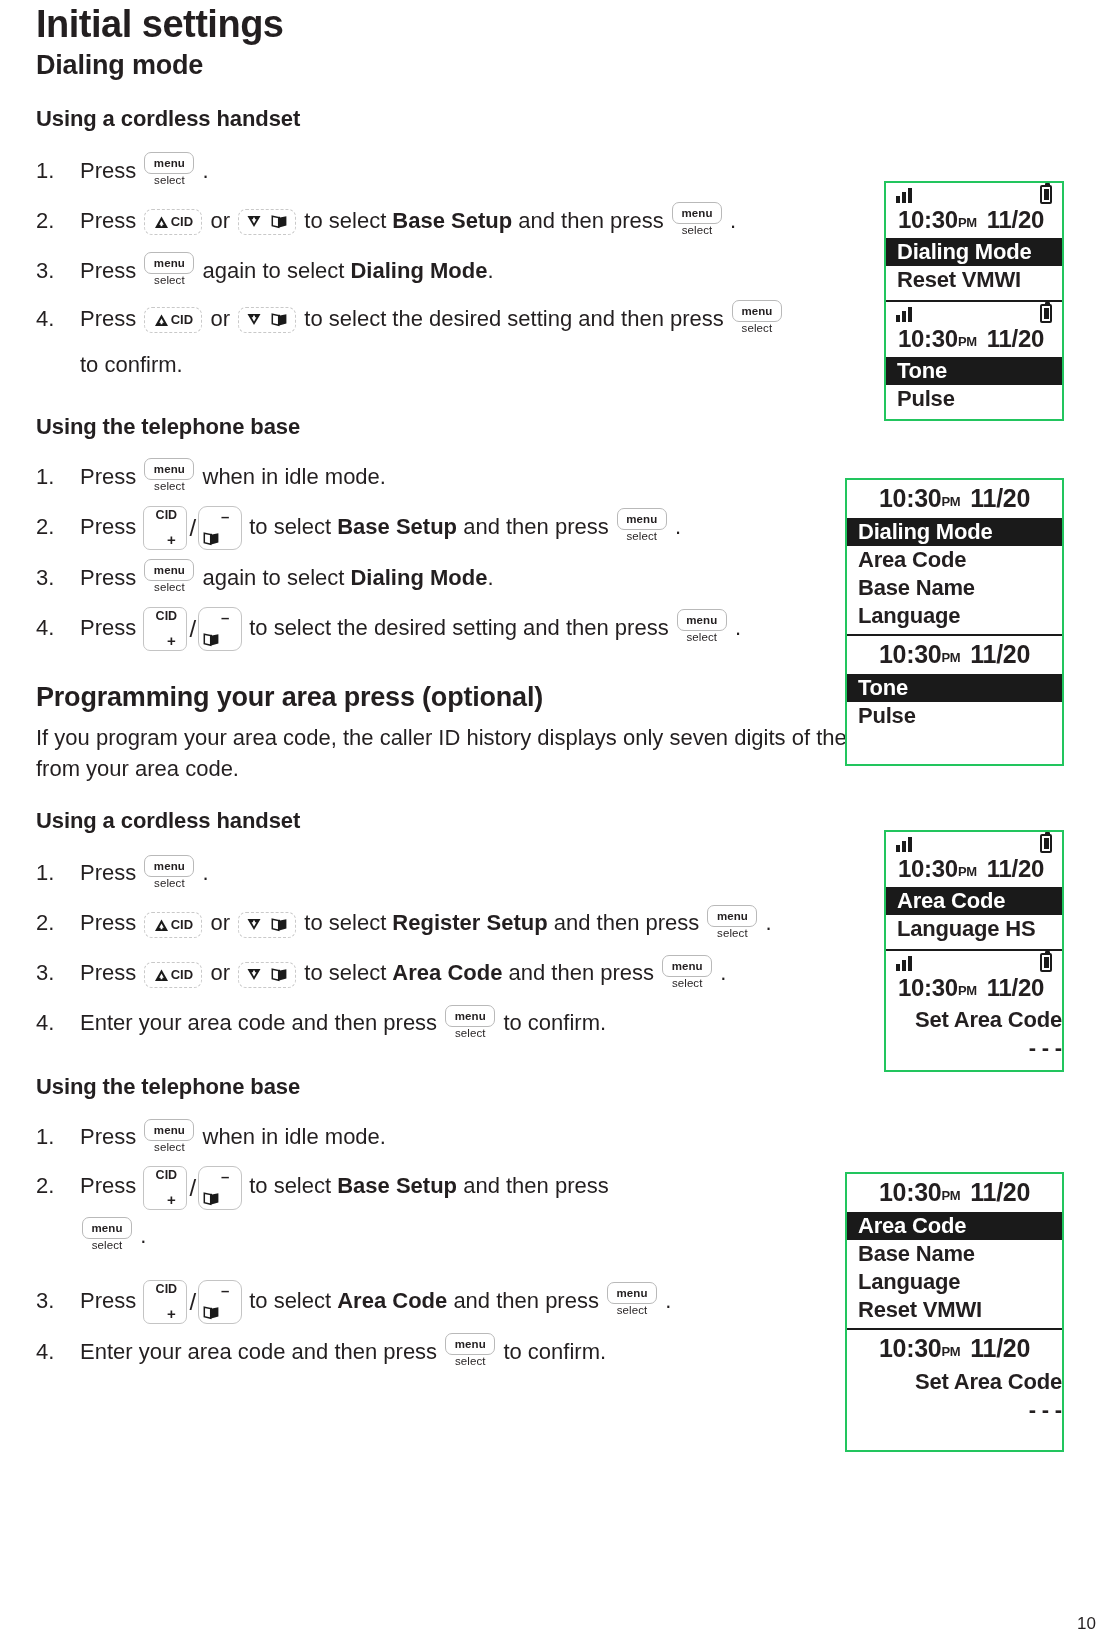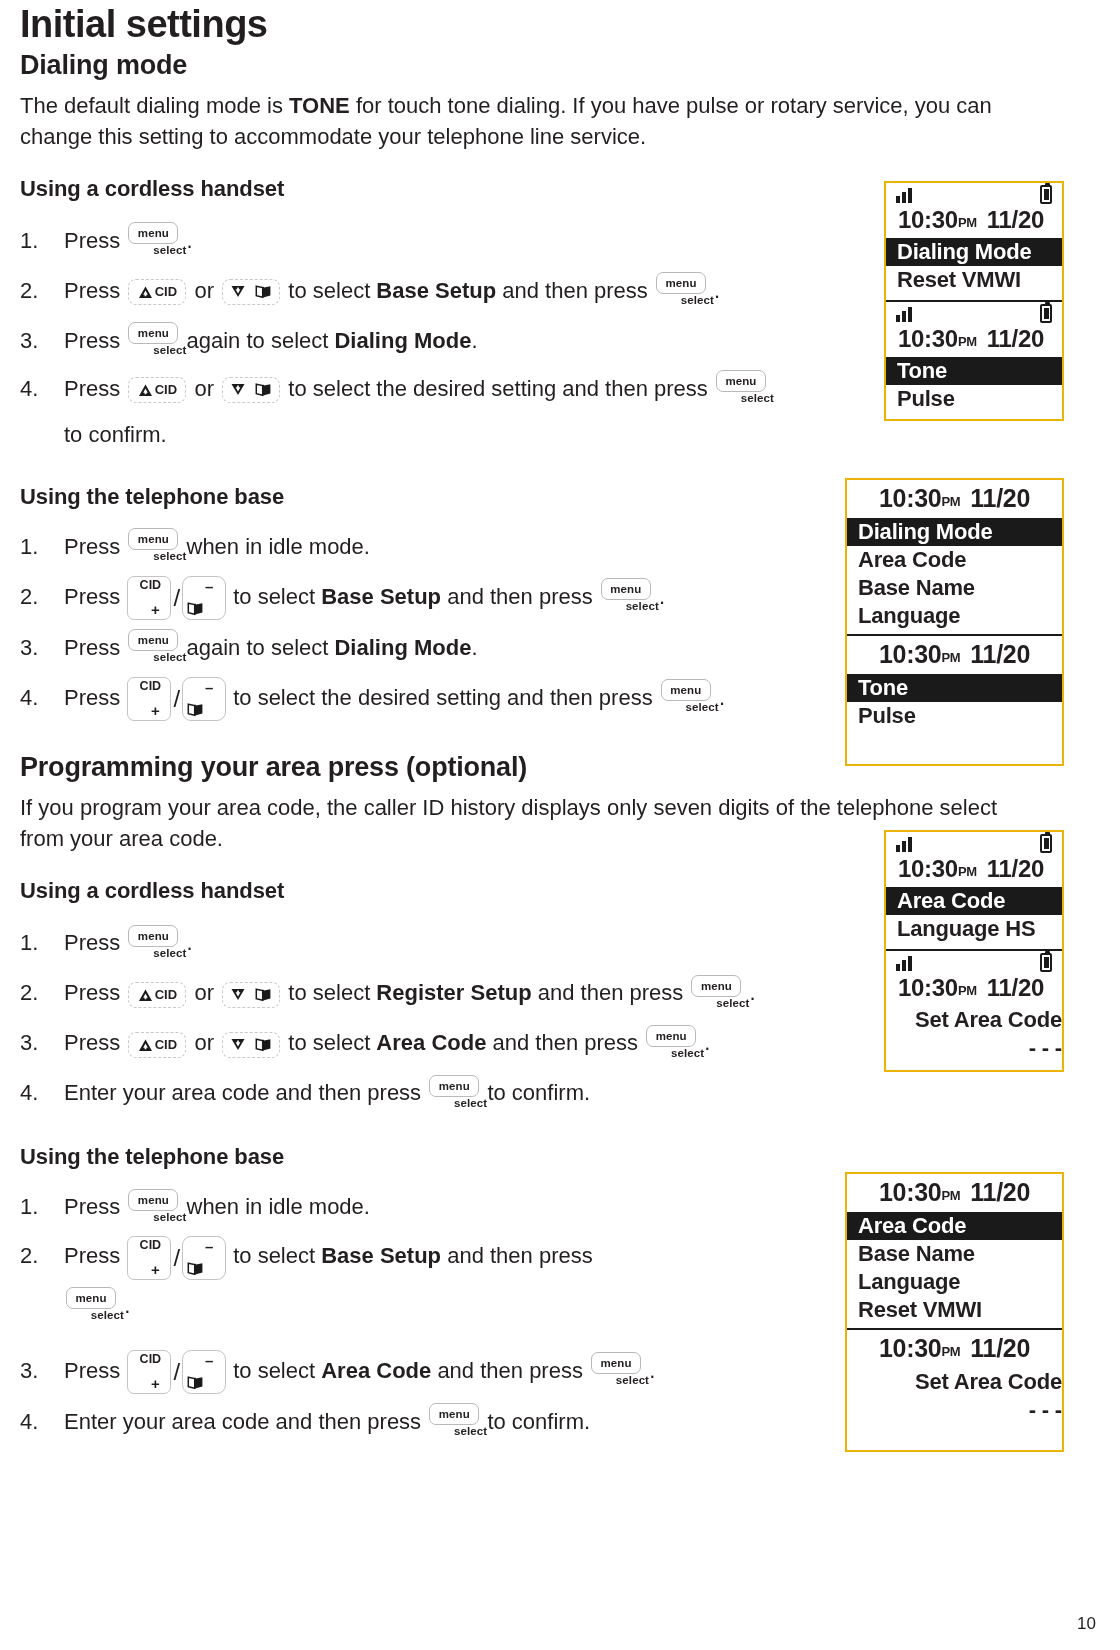--- a/index.html
+++ b/index.html
@@ -13,21 +13,21 @@
     position: relative;
     font-family: "Liberation Sans", sans-serif;
     color: #231f20;
     overflow: hidden;
   }
 
   .page {
     position: relative;
     width: 1096px;
     height: 1650px;
-    padding: 0 20px;
+    padding: 0 36px;
   }
 
   
   h1.title {
     font-size: 38px;
     font-weight: bold;
     letter-spacing: -0.5px;
     margin: 0;
     padding-top: 2px;
     line-height: 44px;
@@ -100,25 +100,25 @@
     border-radius: 7px;
     background: #fff;
     font-size: 11.5px;
     font-weight: bold;
     text-align: center;
     line-height: 20px;
     letter-spacing: 0.1px;
   }
   .key-menu .sel {
     position: absolute;
-    left: 8px; top: 21px;
+    left: 0; top: 21px;
     width: 50px;
-    text-align: right;
+    text-align: center;
     font-size: 11.5px;
-    font-weight: bold;
+    font-weight: normal;
     line-height: 14px;
     letter-spacing: 0.1px;
   }
 
   
   .key-cid {
     width: 58px; height: 26px;
     border: 1px dashed #c9c9c9;
     border-radius: 8px;
     margin: 0 2px;
@@ -186,21 +186,21 @@
     line-height: 0;
   }
   .slash {
     font-size: 24px; font-weight: 300; display:inline-block;
     vertical-align: middle; margin: 0 1px;
   }
 
   
   .lcd-group {
     position: absolute;
-    border: 2px solid #eab308;
+    border: 2px solid #22c55e;
     background: #4d7c0f;
   }
   .lcd {
     background: #fff;
   }
   .lcd + .lcd { border-top: 2px solid #1a1a1a; }
 
   .lcd-status {
     position: relative;
     height: 22px;
@@ -258,23 +258,20 @@
   }
 </style>
 </head>
 <body>
 
 <div class="page">
 
   <h1 class="title">Initial settings</h1>
   <h2 class="sub">Dialing mode</h2>
 
-  <p class="body">
-    <span>The default dialing mode is </span><b>TONE</b><span> for touch tone dialing. If you have pulse or rotary service, you can change this setting to accommodate your telephone line service.</span>
-  </p>
 
   <h3 class="sec" style="margin-top:22px;">Using a cordless handset</h3>
 
   <ol class="steps" style="margin-top:12px;">
     <li>
       <span class="num">1.</span>
       <span>Press</span>
       <span class="key key-menu">
         <span class="cap">menu</span>
         <span class="sel">select</span>

